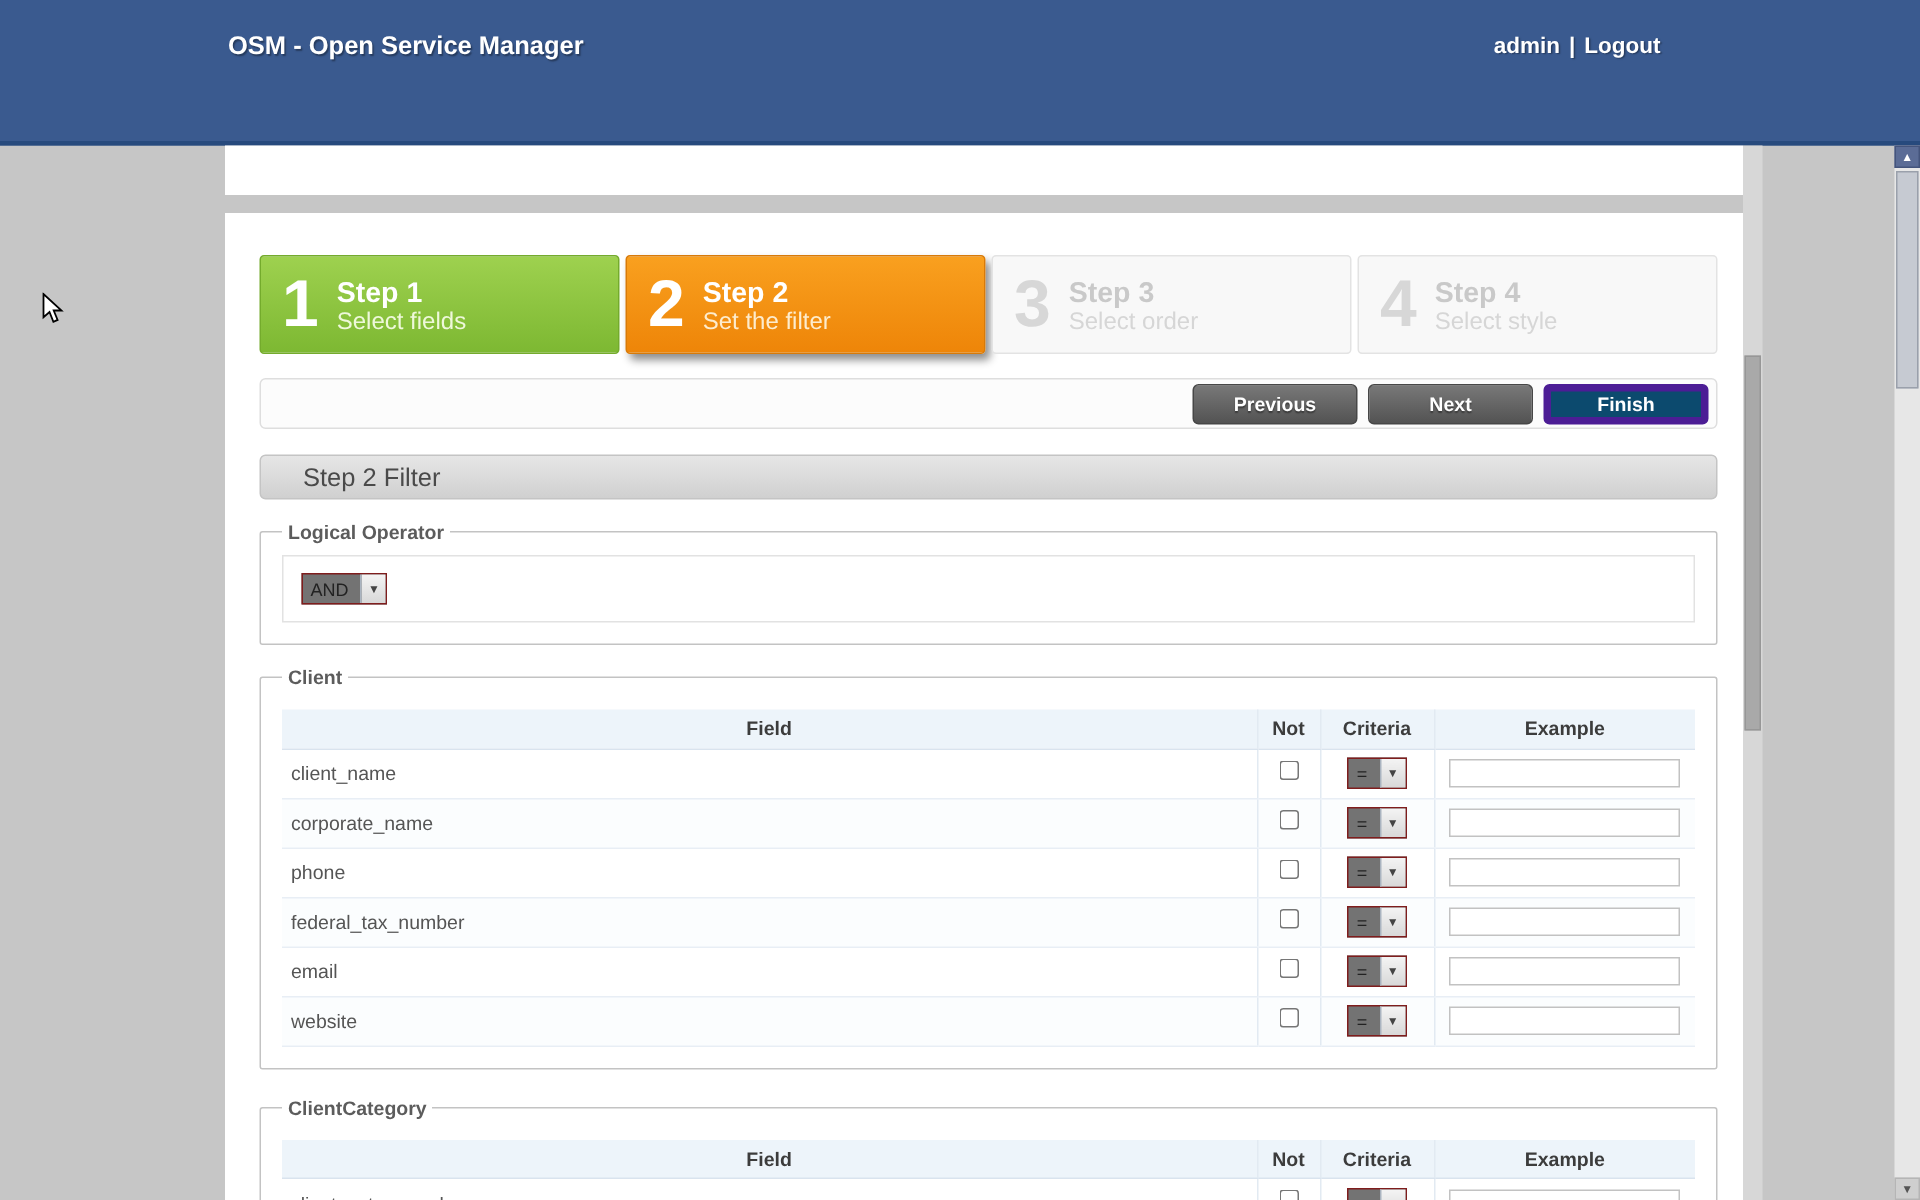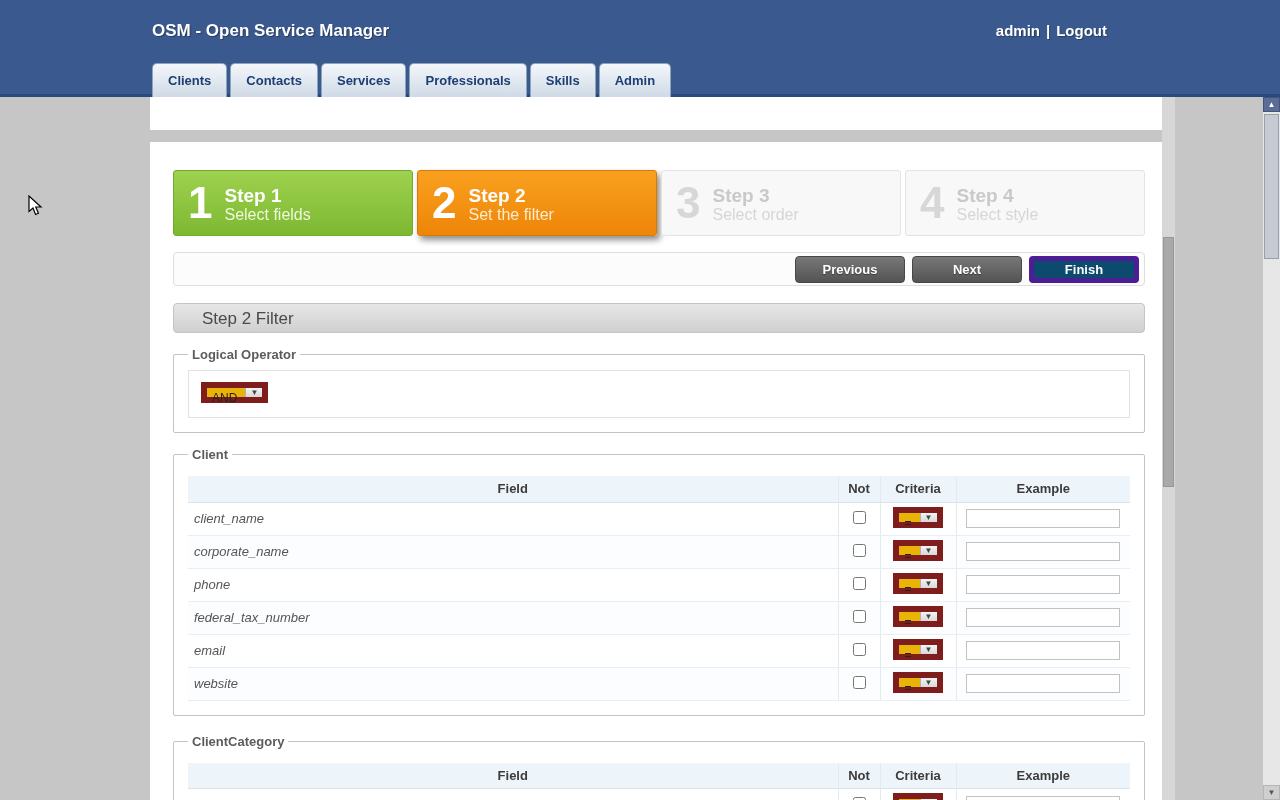--- a/index.html
+++ b/index.html
@@ -123,40 +123,40 @@
     border: 1px solid #c3c3c3; border-radius: 2px;
     padding: 8px 14px 14px 14px;
   }
   legend { color: #5c5c5c; font-size: 13px; font-weight: bold; padding: 0 4px; }
 
   .op-box { border: 1px solid #e2e2e2; padding: 11px 12px; }
 
   
   .sel {
     display: inline-flex; align-items: stretch; height: 21px;
-    border: 6px solid #7f1d1d; background: #eab308; cursor: pointer;
+    border: 1px solid #7f1d1d; background: #737373; cursor: pointer;
   }
   .sel .val { font-size: 12px; color: #222; padding: 3px 8px 0 5px; }
   .sel .arrow-btn {
     width: 17px; border-left: 1px solid #aab4c0;
     background: linear-gradient(#f4f4f4, #d8d8d8);
     display: flex; align-items: center; justify-content: center;
     font-size: 8px; color: #444;
   }
 
   
   table.filter { width: 100%; border-collapse: collapse; margin-top: 6px; }
   table.filter thead tr { background: #edf4fa; }
   table.filter th {
     height: 26px; font-size: 13px; font-weight: bold; color: #3c3c3c;
     border-bottom: 1px solid #d9e3ee; text-align: center;
   }
   table.filter td { height: 33px; border-bottom: 1px solid #e8eef5; }
   table.filter .col-field { width: auto; text-align: center; }
-  table.filter td.col-field { text-align: left; padding-left: 6px; font-size: 13px; color: #555; font-style: italic; }
+  table.filter td.col-field { text-align: left; padding-left: 6px; font-size: 13px; color: #555; }
   table.filter .col-not { width: 42px; text-align: center; border-left: 1px solid #e2eaf2; }
   table.filter .col-crit { width: 76px; text-align: center; border-left: 1px solid #e2eaf2; }
   table.filter .col-ex { width: 174px; text-align: center; border-left: 1px solid #e2eaf2; }
   table.filter tbody tr:nth-child(even) { background: #fbfdfe; }
 
   table.filter input[type="checkbox"] { width: 13px; height: 13px; }
   .example-input {
     width: 154px; height: 19px; border: 1px solid #c2c2c2;
     background: #fff; font-size: 12px; padding: 0 3px;
   }
@@ -190,40 +190,20 @@
   
   .cursor { position: absolute; left: 28px; top: 195px; z-index: 50; pointer-events: none; }
 </style>
 </head>
 <body>
 
 <div class="topbar">
   <div class="app-title">OSM - Open Service Manager</div>
   <div class="session">
     <span>admin</span><span>|</span><span class="logout">Logout</span>
-  </div>
-  <div class="tabs">
-    <div class="tab">
-        <span>Clients</span>
-      </div>
-    <div class="tab">
-        <span>Contacts</span>
-      </div>
-    <div class="tab">
-        <span>Services</span>
-      </div>
-    <div class="tab">
-        <span>Professionals</span>
-      </div>
-    <div class="tab">
-        <span>Skills</span>
-      </div>
-    <div class="tab">
-        <span>Admin</span>
-      </div>
   </div>
 </div>
 
 <div class="column">
   <div class="top-strip"></div>
   <div class="strip-gap"></div>
 
   <div class="panel">
 
     <div class="steps">

